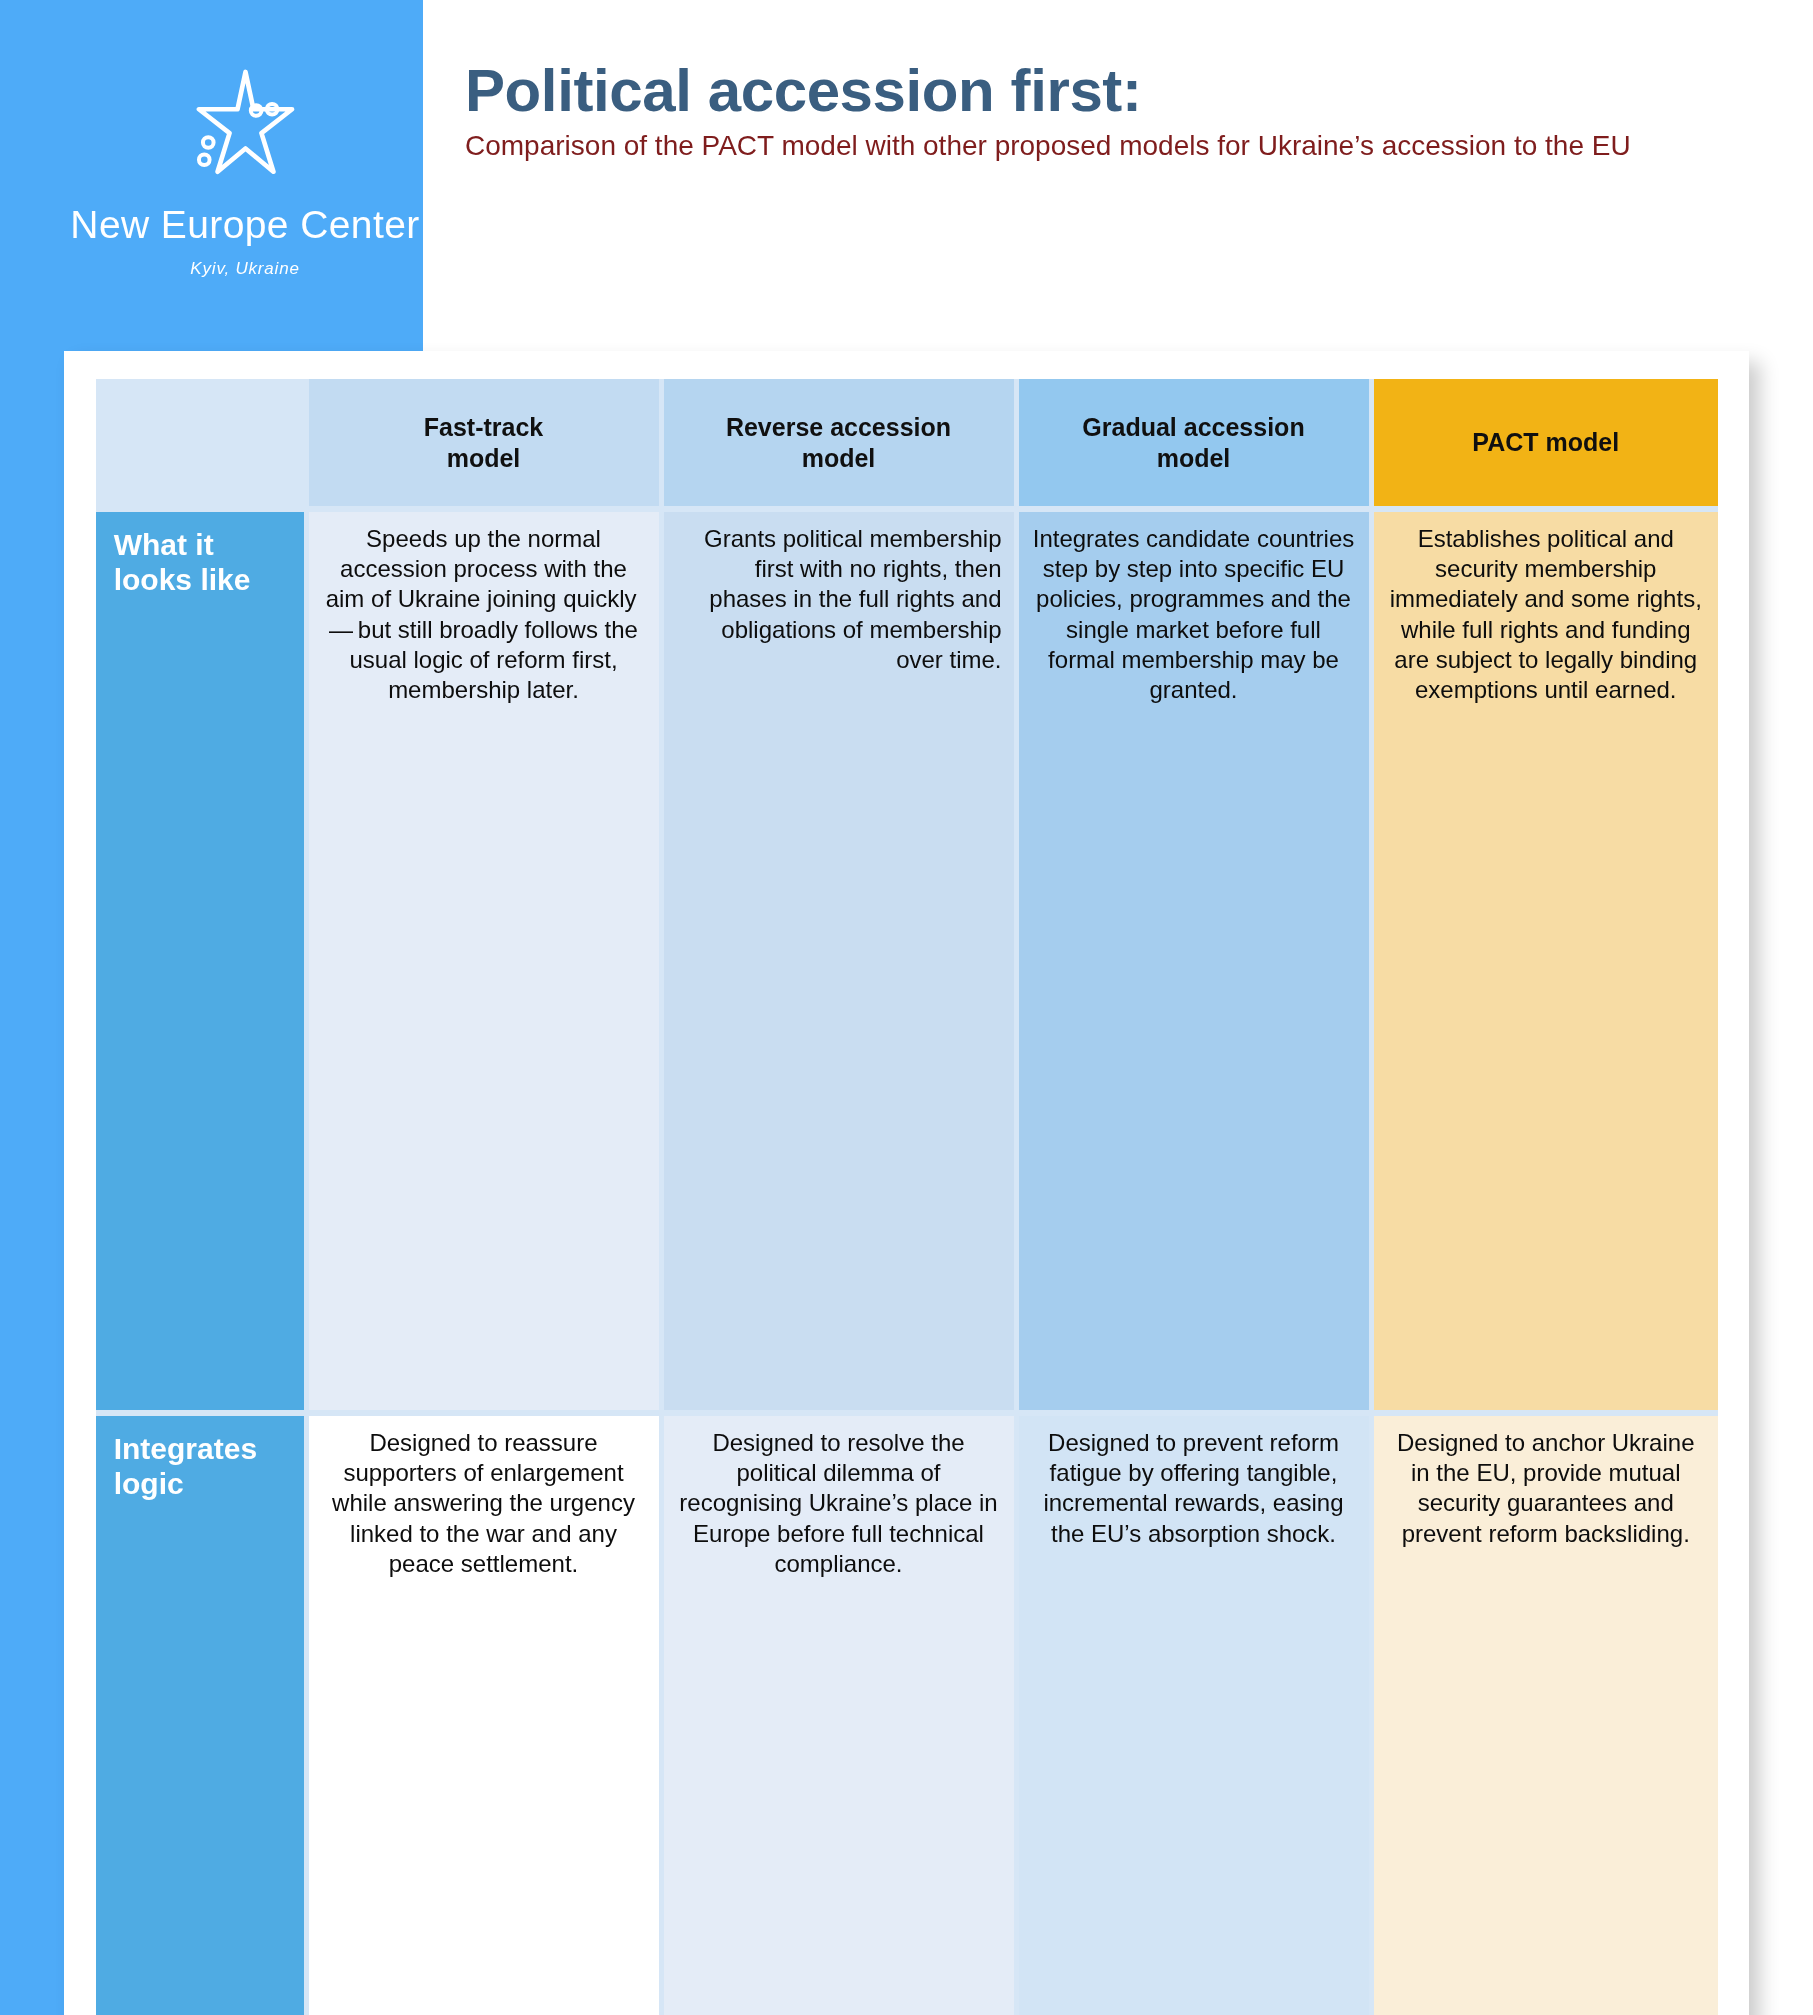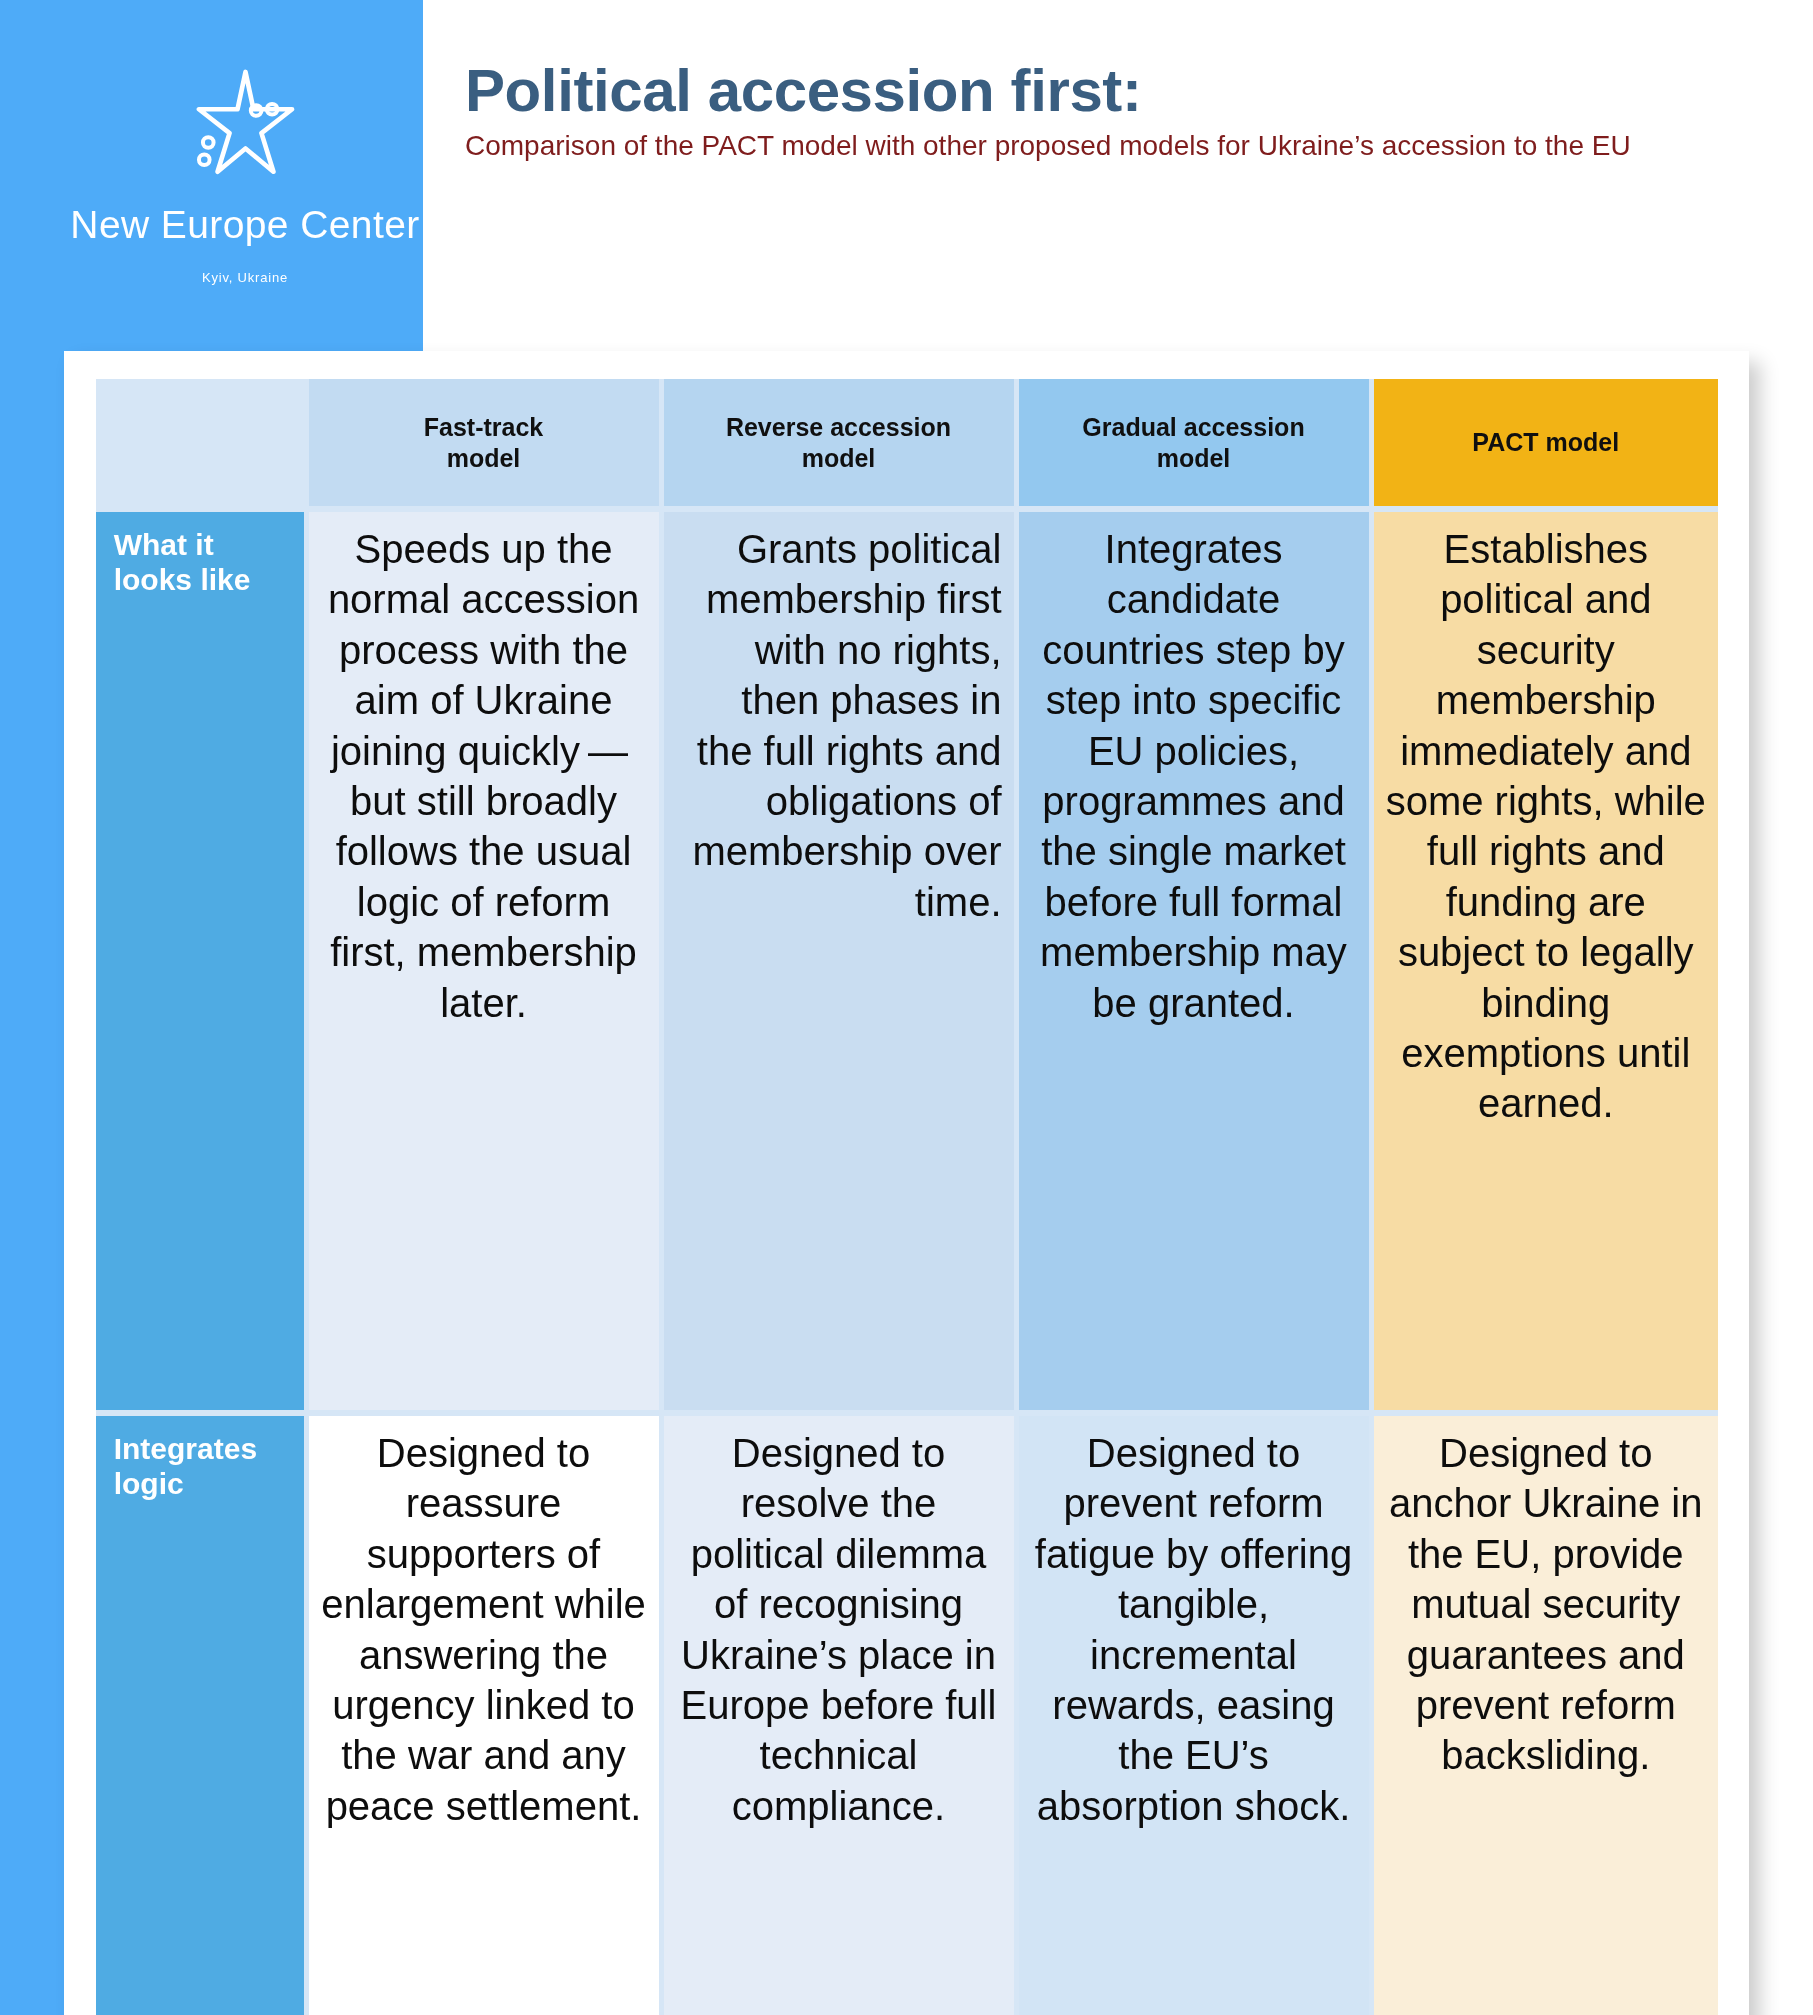--- a/index.html
+++ b/index.html
@@ -47,24 +47,25 @@
     display: block;
   }
   .logo-name {
     font-size: 39px;
     letter-spacing: 0.4px;
     line-height: 1;
     font-weight: 400;
     white-space: nowrap;
   }
   .logo-sub {
-    font-size: 13px;
-    margin-top: 26px;
+    font-size: 17px;
+    margin-top: 15px;
     letter-spacing: 0.8px;
     font-weight: 400;
+    font-style: italic;
   }
 
   
   .header {
     position: absolute;
     left: 465px;
     top: 56px;
     width: 1290px;
   }
   .title-line {
@@ -147,21 +148,21 @@
     vertical-align: top;
     text-align: left;
     padding: 14.5px 0 0 17.7px;
     border-top: 6.4px solid #D6E6F6;
   }
 
   
   .bcell {
     text-align: center;
     vertical-align: top;
-    font-size: 40px;
+    font-size: 24px;
     line-height: 1.26;
     color: #0d0d0d;
     padding: 12px 12px 16px 12px;
     border-left: 5.6px solid #D6E6F6;
     border-top: 6.4px solid #D6E6F6;
     hyphens: none;
   }
 
   
   .r1 .b1 { background: #E4ECF7; }

